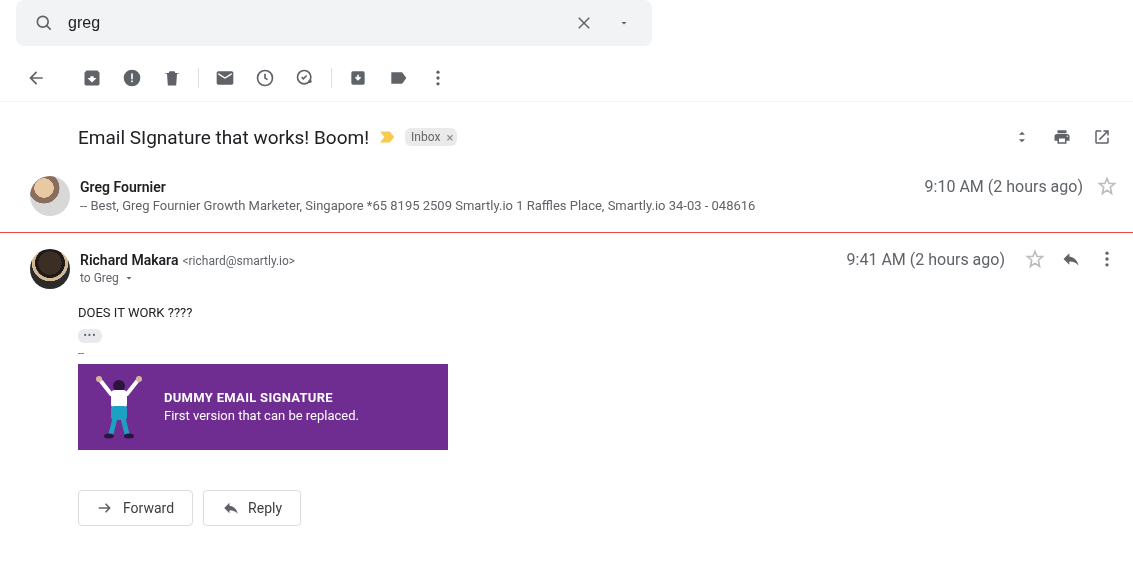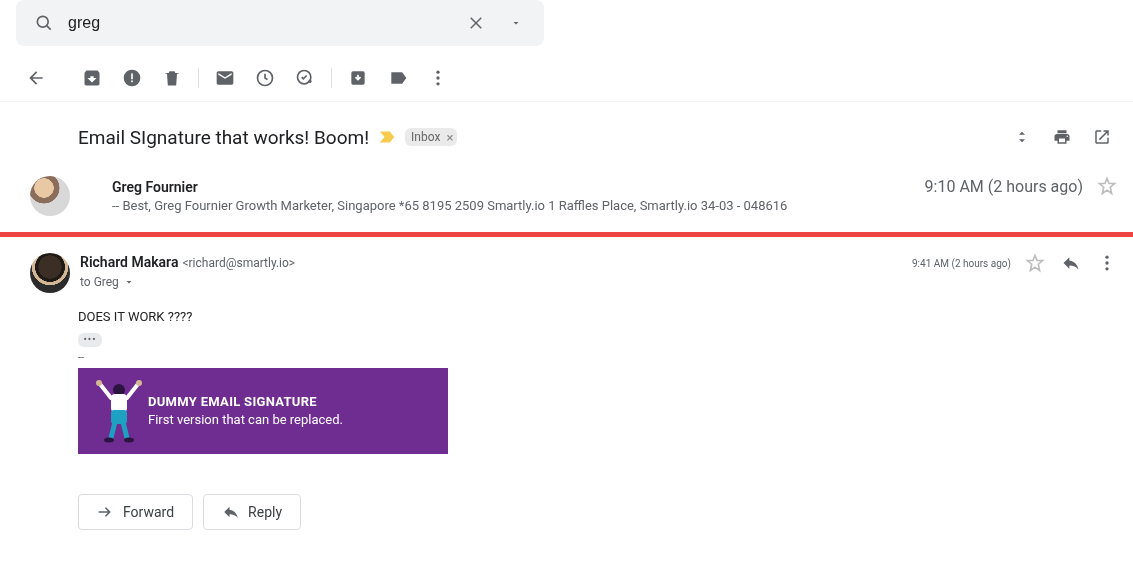--- a/index.html
+++ b/index.html
@@ -13,21 +13,21 @@
   
   .search-wrap {
     padding: 0 16px 8px 16px;
   }
   .search-bar {
     display: flex;
     align-items: center;
     height: 46px;
     background: #f1f3f4;
     border-radius: 8px;
-    width: 528px;
+    width: 636px;
     padding: 0 8px;
   }
   .search-icon-box {
     width: 40px; height: 40px;
     display:flex; align-items:center; justify-content:center;
     color:#5f6368;
   }
   .search-input {
     flex: 1;
     border: none;
@@ -102,22 +102,21 @@
     align-items:center;
     gap: 10px;
     color:#5f6368;
   }
   .sa-btn { width:30px; height:30px; display:flex; align-items:center; justify-content:center; cursor:pointer; }
   
   .msg1 {
     display:flex;
     align-items:flex-start;
     padding: 16px 16px 16px 30px;
-    border-bottom: 5px solid #ef4444;
-    gap: 32px;
+    border-bottom: 1px solid #ef4444;
   }
   .avatar {
     width:40px; height:40px;
     border-radius:50%;
     background:#ccc;
     margin-right: 10px;
     flex-shrink:0;
     background-size:cover;
     background-position:center;
   }
@@ -131,21 +130,21 @@
   .msg-meta { margin-left:auto; display:flex; align-items:center; gap:14px; color:#5f6368; font-size:16px; }
   .star-btn { color:#bdbdbd; cursor:pointer; }
   
   .msg2 {
     display:flex;
     align-items:flex-start;
     padding: 16px 16px 8px 30px;
   }
   .to-line { color:#5f6368; font-size:12px; margin-top:2px; display:flex; align-items:center; gap:4px; }
   .to-caret { display:inline-flex; }
-  .msg2-meta { margin-left:auto; display:flex; align-items:center; gap:14px; color:#5f6368; font-size:10px; }
+  .msg2-meta { margin-left:auto; display:flex; align-items:center; gap:20px; color:#5f6368; font-size:16px; }
   .msg2-actions { display:flex; align-items:center; gap:16px; color:#5f6368; }
   .icon-btn { cursor:pointer; display:flex; }
   .email-content { padding: 8px 16px 0 78px; }
   .email-text { font-size:13px; color:#222; margin-bottom:6px; }
   .trimmed-btn {
     display:inline-flex;
     align-items:center;
     justify-content:center;
     background:#e8eaed;
     border-radius:6px;
@@ -156,21 +155,21 @@
   }
   .trimmed-btn span { letter-spacing:1px; color:#5f6368; font-size:10px; line-height:1; }
   .sig-dashes { font-size:11px; color:#5f6368; margin: 2px 0 2px 0; }
   .signature-card {
     width: 370px;
     height: 86px;
     background:#6f2c91;
     display:flex;
     align-items:center;
     padding: 0 16px;
-    gap: 4px;
+    gap: 20px;
     margin-top:4px;
   }
   .sig-art {
     width:50px; height:66px;
     position:relative;
     flex-shrink:0;
   }
   .sig-text { color:#fff; font-size:13px; line-height:1.4; }
   .sig-title { font-weight:700; letter-spacing:.3px; font-size:13px; }
   .sig-sub { font-weight:400; font-size:13px; }

